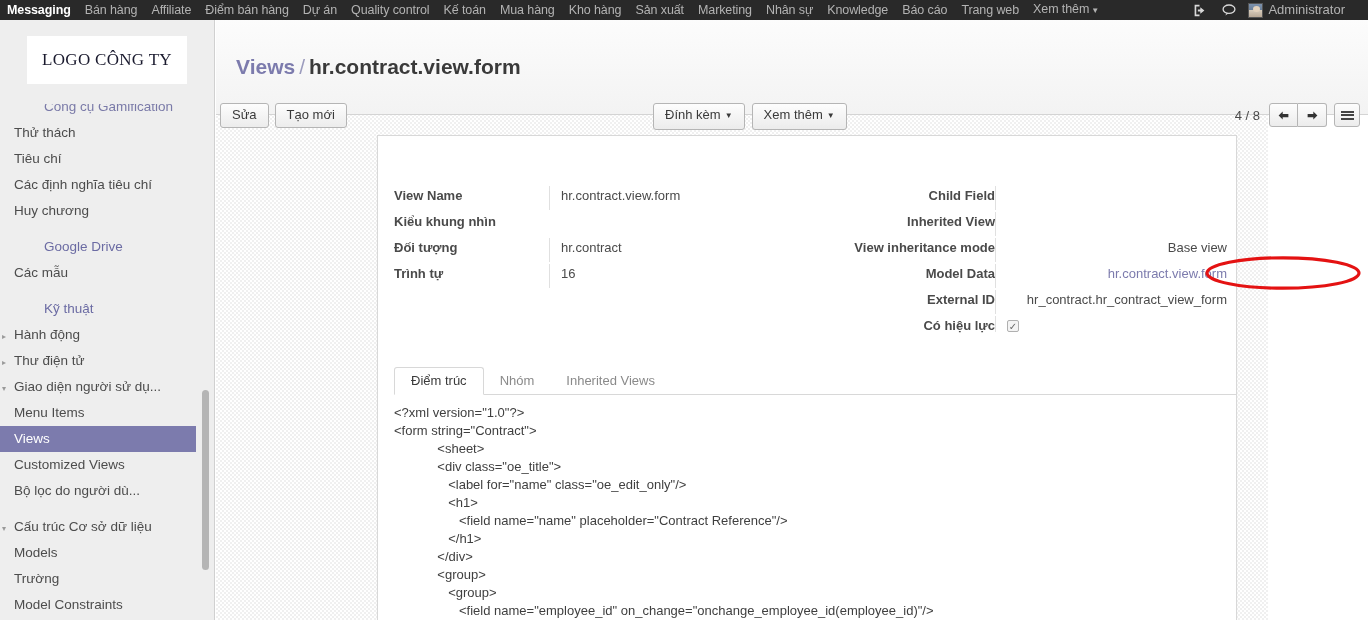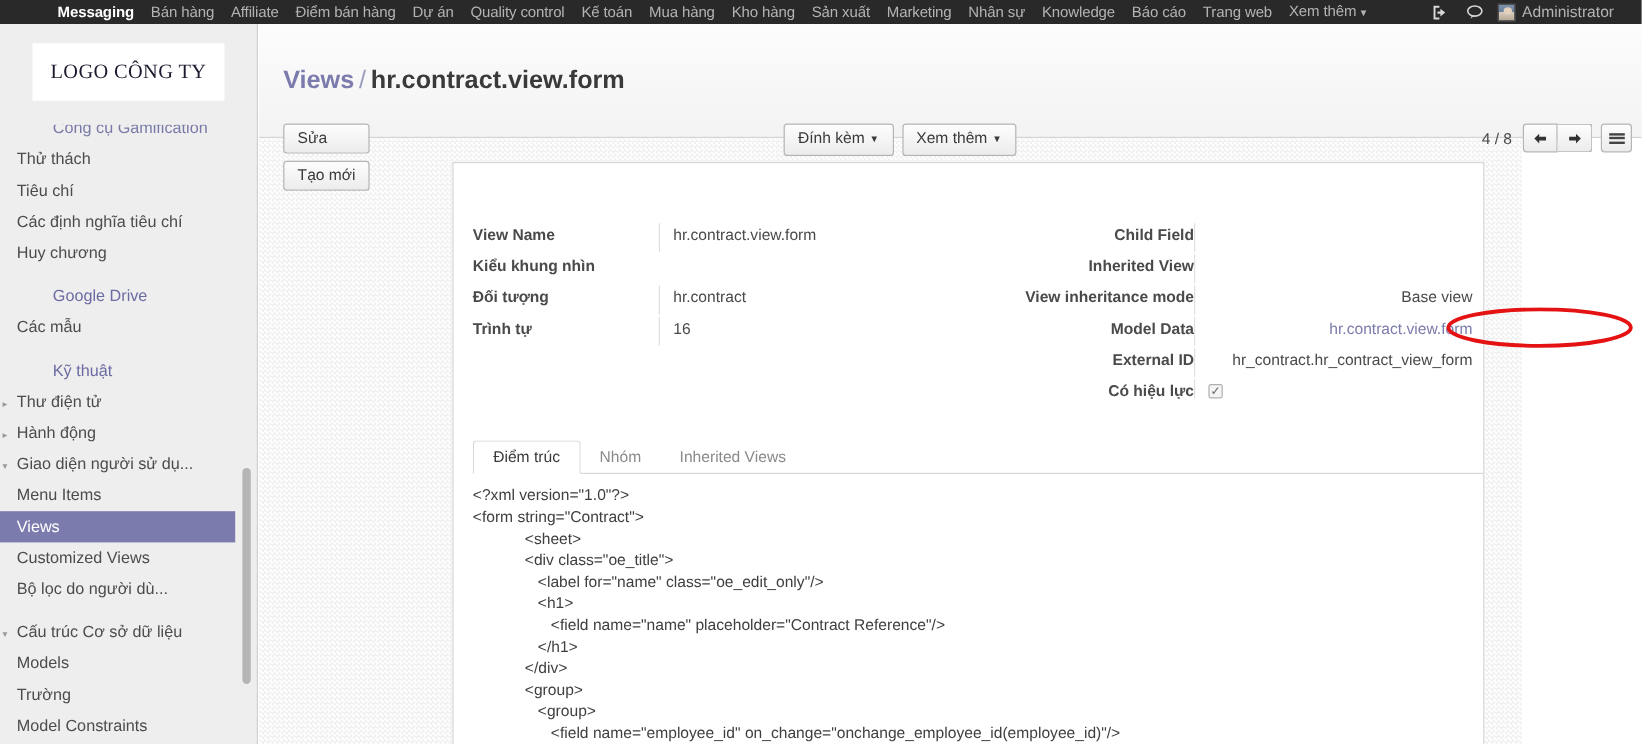--- a/index.html
+++ b/index.html
@@ -146,21 +146,21 @@
     border: 1px solid #b5b5b5;
     border-radius: 3px;
     font-size: 13px;
     color: #3a3a3a;
     padding: 4px 11px 5px;
     cursor: pointer;
     white-space: nowrap;
     line-height: 14px;
   }
   .btn .cv { font-size: 8px; margin-left: 4px; position: relative; top: -1px; }
-  #btn-group-left { position: absolute; top: 83px; left: 20px; display: flex; gap: 6px; flex-direction: column; }
+  #btn-group-left { position: absolute; top: 83px; left: 4px; display: flex; gap: 6px; }
   #btn-group-mid { position: absolute; top: 83px; left: 437px; display: flex; gap: 7px; }
 
   #pager {
     position: absolute; top: 83px; right: 8px;
     display: flex; align-items: center; gap: 0;
   }
   #pager-count {
     font-size: 13px; color: #4a4a4a; margin-right: 9px; white-space: nowrap;
   }
   .pg-btn {
@@ -280,21 +280,21 @@
   #annot ellipse {
     fill: none;
     stroke: #e41212;
     stroke-width: 3.2;
   }
 </style>
 </head>
 <body>
 
 <div id="topbar">
-  <div id="nav-items" style="display: flex; padding-left: 41px;">
+  <div id="nav-items" style="display: flex;">
       <div class="nav-item active">Messaging</div>
       <div class="nav-item">Bán hàng</div>
       <div class="nav-item">Affiliate</div>
       <div class="nav-item">Điểm bán hàng</div>
       <div class="nav-item">Dự án</div>
       <div class="nav-item">Quality control</div>
       <div class="nav-item">Kế toán</div>
       <div class="nav-item">Mua hàng</div>
       <div class="nav-item">Kho hàng</div>
       <div class="nav-item">Sản xuất</div>
@@ -333,22 +333,22 @@
         <div class="mi header cut"><span>Công cụ Gamification</span></div>
         <div class="mi sub"><span>Thử thách</span></div>
         <div class="mi sub"><span>Tiêu chí</span></div>
         <div class="mi sub"><span>Các định nghĩa tiêu chí</span></div>
         <div class="mi sub"><span>Huy chương</span></div>
         <div class="gap"></div>
         <div class="mi header"><span>Google Drive</span></div>
         <div class="mi sub"><span>Các mẫu</span></div>
         <div class="gap"></div>
         <div class="mi header"><span>Kỹ thuật</span></div>
+        <div class="mi cat"><span class="arrow">▸</span><span>Hành động</span></div>
         <div class="mi cat"><span class="arrow">▸</span><span>Thư điện tử</span></div>
-        <div class="mi cat"><span class="arrow">▸</span><span>Hành động</span></div>
         <div class="mi cat"><span class="arrow">▾</span><span>Giao diện người sử dụ...</span></div>
         <div class="mi sub"><span>Menu Items</span></div>
         <div class="mi sub selected"><span>Views</span></div>
         <div class="mi sub"><span>Customized Views</span></div>
         <div class="mi sub"><span>Bộ lọc do người dù...</span></div>
         <div class="gap"></div>
         <div class="mi cat"><span class="arrow">▾</span><span>Cấu trúc Cơ sở dữ liệu</span></div>
         <div class="mi sub"><span>Models</span></div>
         <div class="mi sub"><span>Trường</span></div>
         <div class="mi sub"><span>Model Constraints</span></div>

